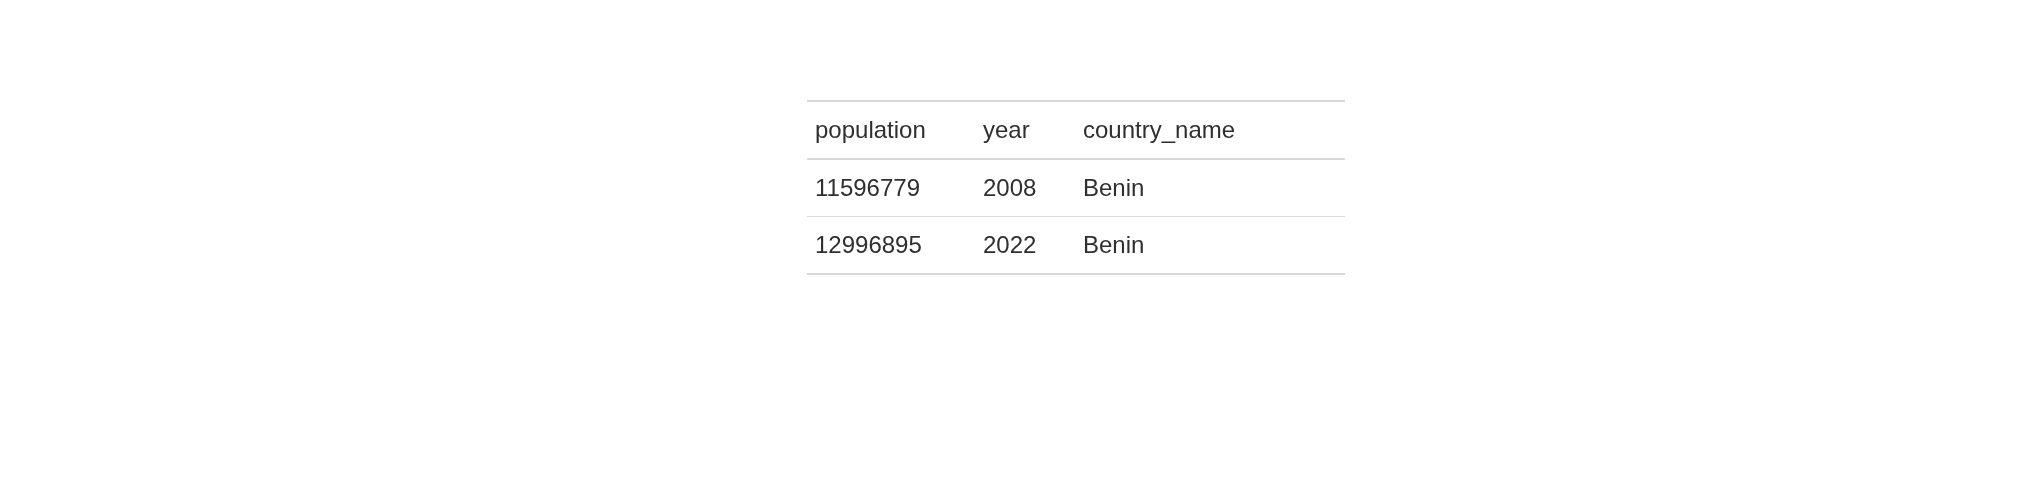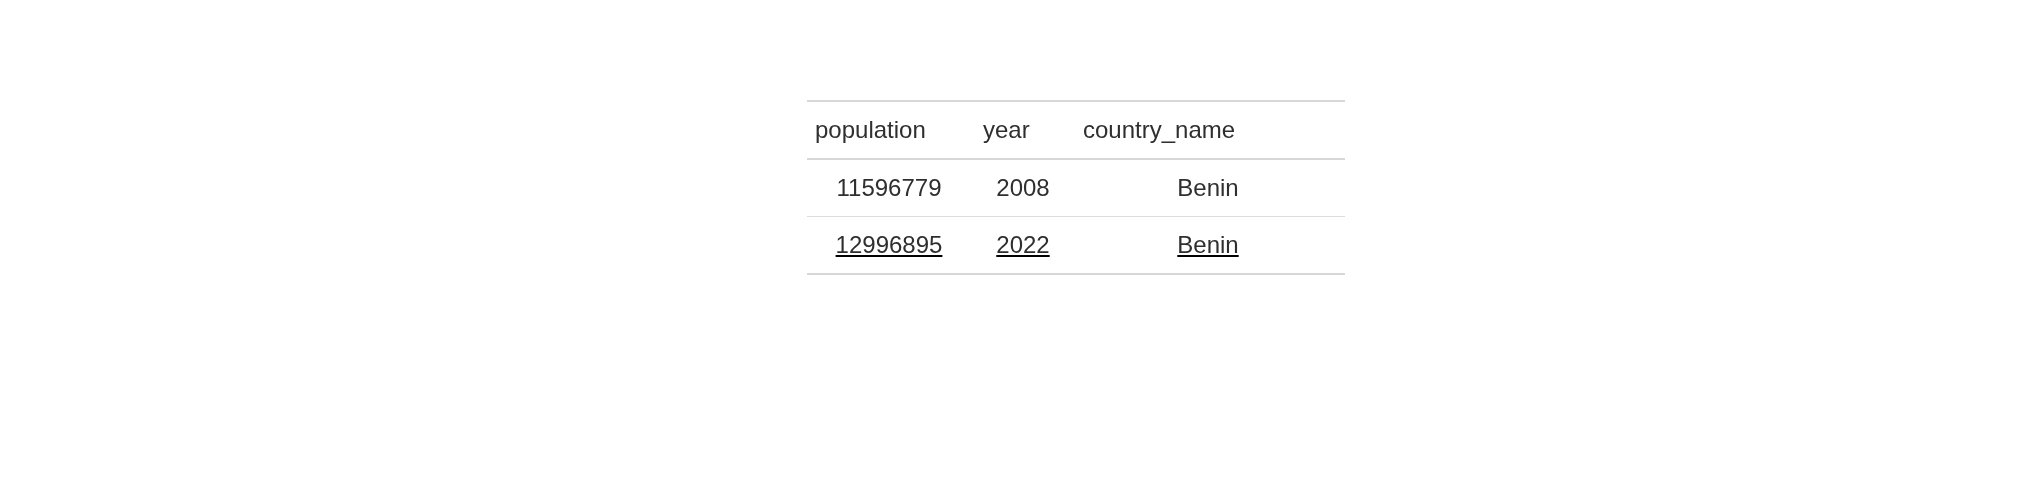--- a/index.html
+++ b/index.html
@@ -33,24 +33,23 @@
       font-weight: 400;
       color: #2f2f2f;
       font-size: 24px;
       padding: 14px 12px 14px 8px;
     }
     tbody tr {
       border-bottom: 1px solid #dcdcdc;
     }
     tbody tr:last-child {
       border-bottom: 2px solid #d7d7d7;
-      text-decoration: underline;
     }
     td {
-      text-align: center;
+      text-align: left;
       font-weight: 400;
       color: #2f2f2f;
       font-size: 24px;
       padding: 14px 12px 14px 8px;
     }
     .col-pop { width: 168px; }
     .col-year { width: 100px; }
     .col-country { width: auto; }
   </style>
 </head>

